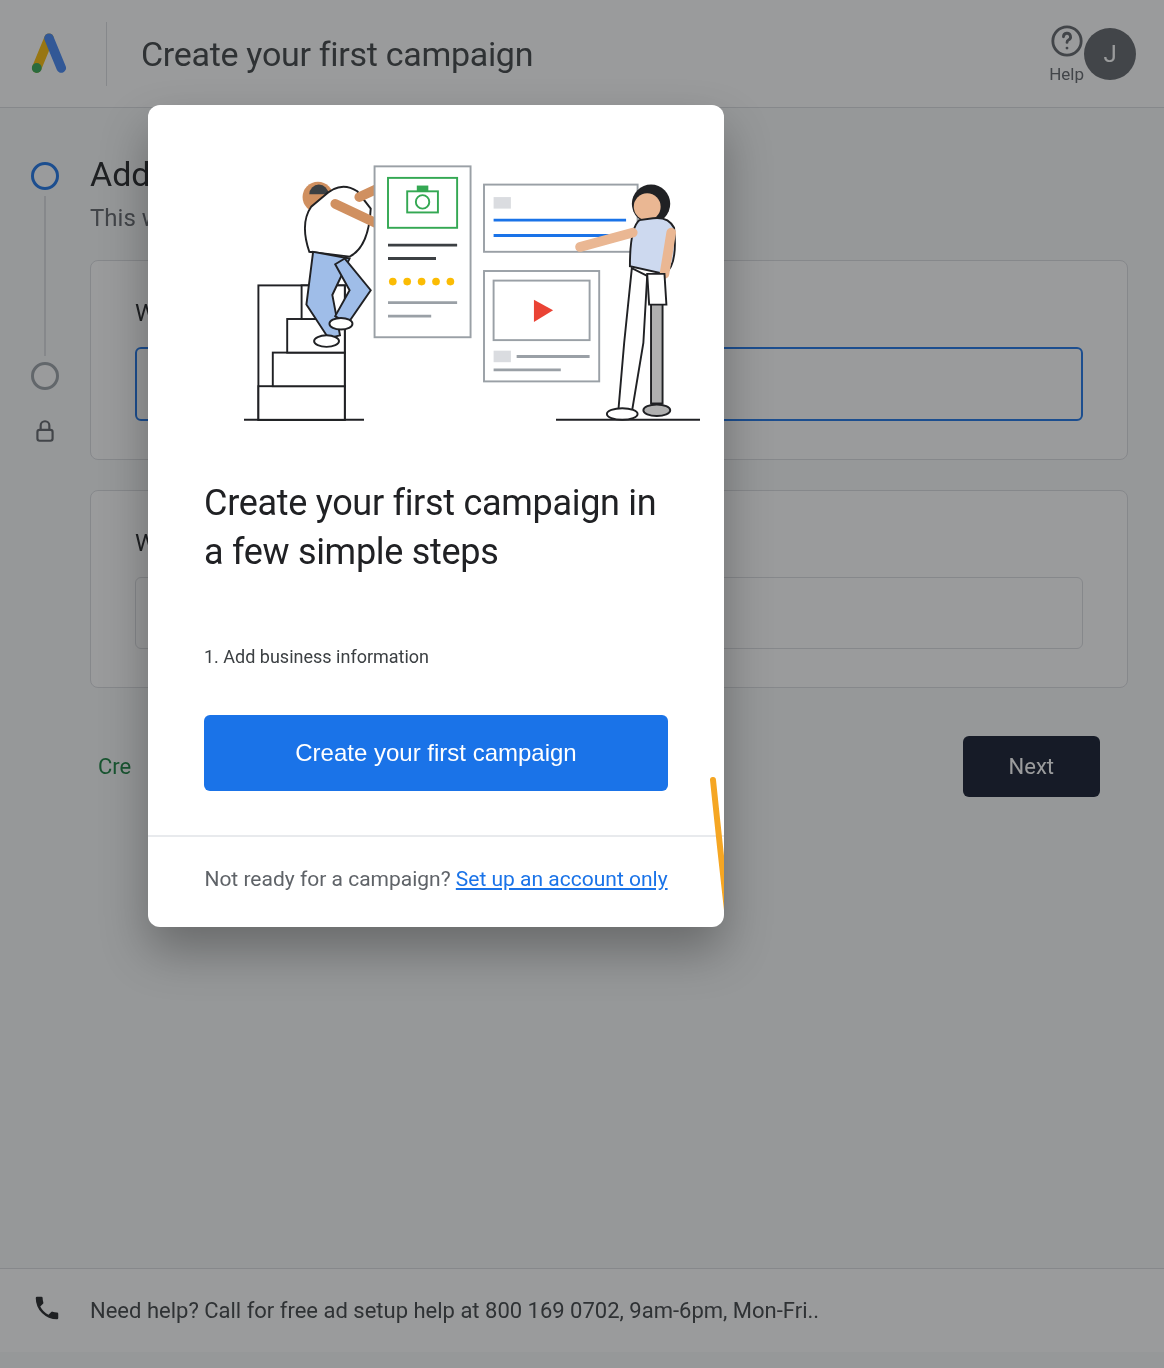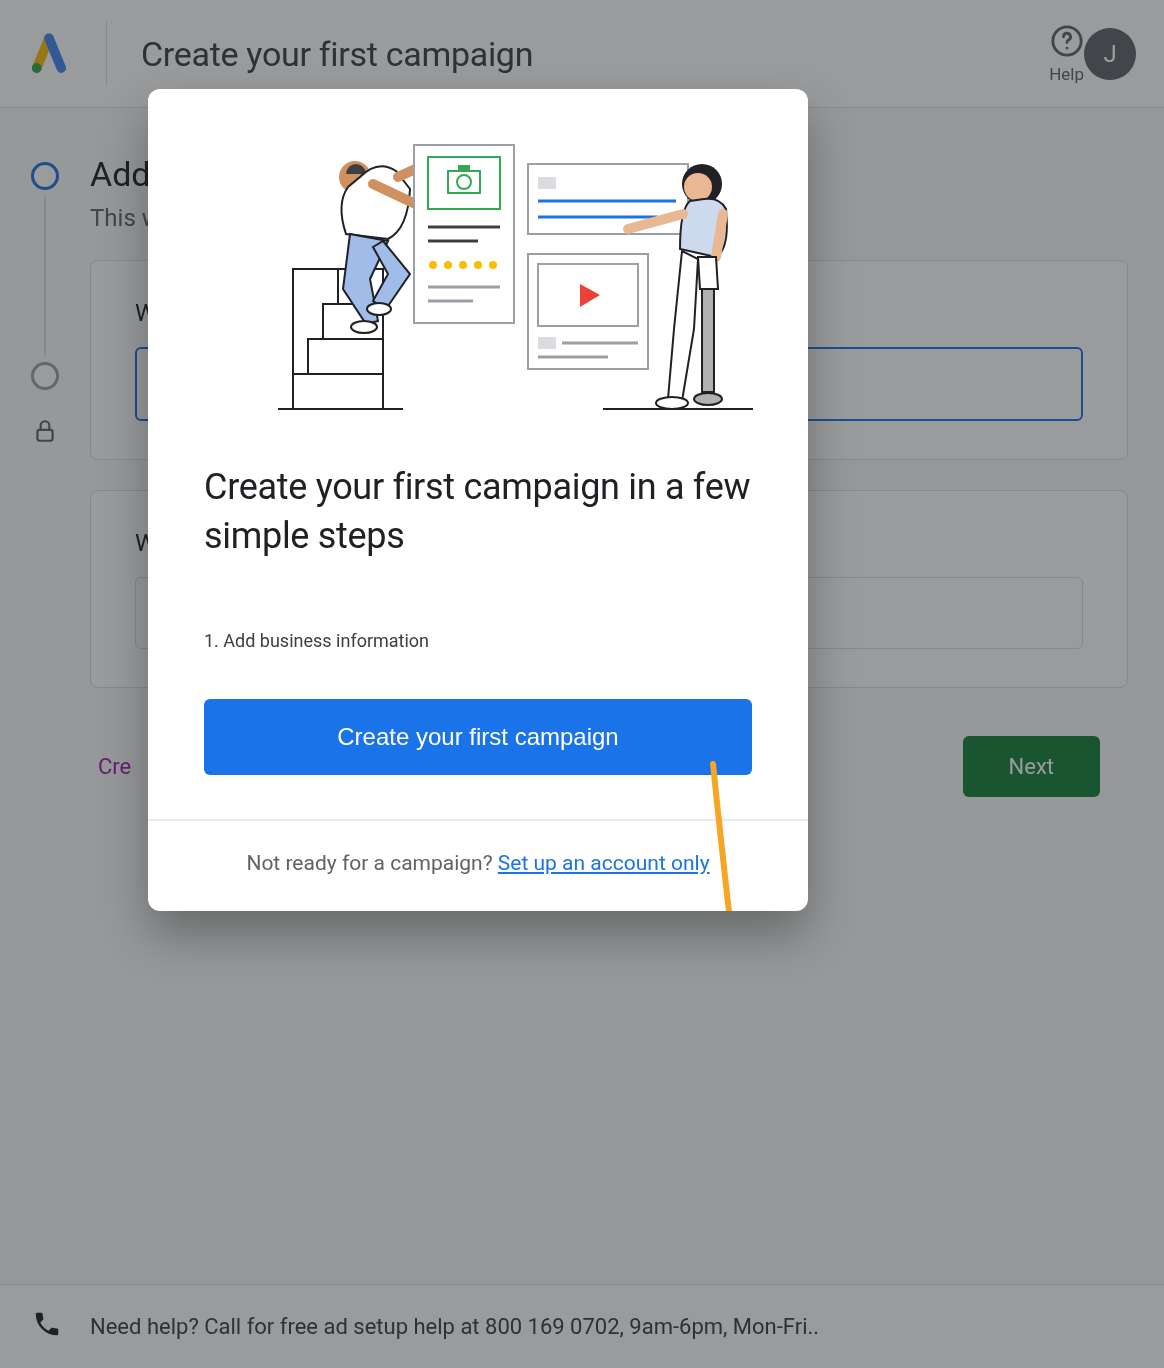--- a/index.html
+++ b/index.html
@@ -120,53 +120,53 @@
       font-size: 22px;
       outline: none;
     }
     .text-input.plain { border: 1px solid #dadce0; }
     .footer-buttons {
       display: flex;
       align-items: center;
       justify-content: space-between;
       padding: 18px 28px 18px 8px;
     }
-    .text-btn { color: #a21caf; font-size: 22px; cursor: pointer; }
+    .text-btn { color: #15803d; font-size: 22px; cursor: pointer; }
     .next-btn {
-      background: #15803d;
+      background: #0f172a;
       color: #fff;
       padding: 18px 46px;
       border-radius: 6px;
       font-size: 22px;
       cursor: pointer;
     }
     .help-bar {
       position: absolute;
-      bottom: 0;
+      bottom: 16px;
       left: 0;
       right: 0;
       background: #fff;
       border-top: 1px solid #dadce0;
       padding: 24px 32px;
       display: flex;
       align-items: center;
       gap: 28px;
       font-size: 22px;
       color: #3c4043;
     }
     .scrim {
       position: absolute;
       inset: 0;
       background: rgba(32,33,36,0.45);
     }
     .modal {
       position: absolute;
-      top: 89px;
+      top: 105px;
       left: 148px;
-      width: 660px;
+      width: 576px;
       background: #fff;
       border-radius: 12px;
       box-shadow: 0 24px 48px rgba(0,0,0,0.3);
       overflow: hidden;
     }
     .illustration {
       height: 306px;
       margin-top: 40px;
       display: flex;
       justify-content: center;

